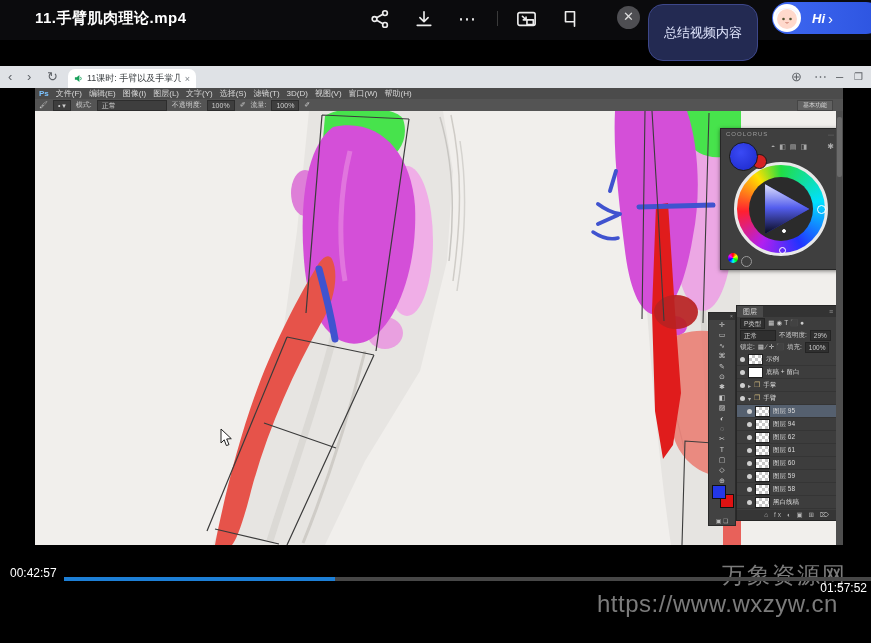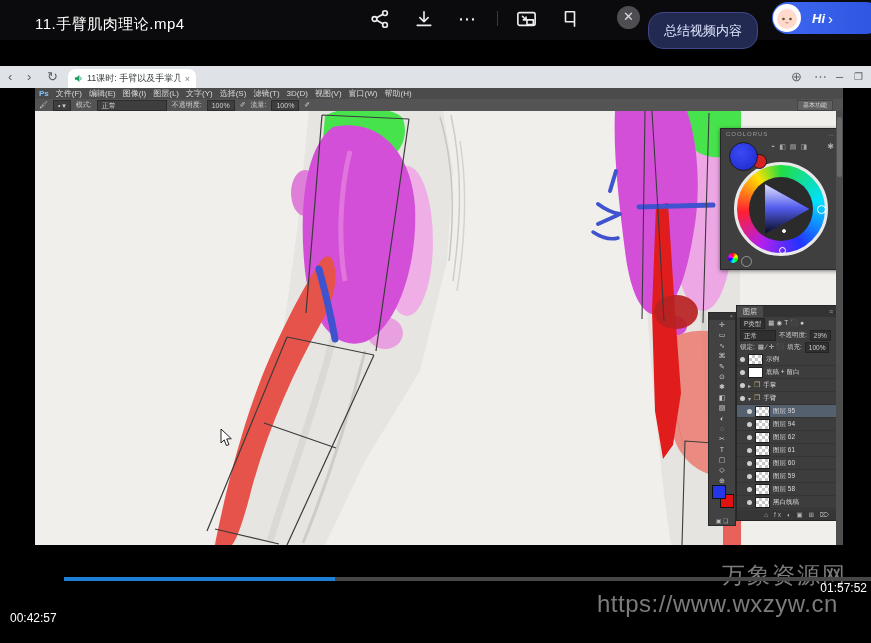--- a/index.html
+++ b/index.html
@@ -1,26 +1,26 @@
 <!DOCTYPE html>
 <html style="--progress-blue: #1d7fd6; --svip-gold: #e7b568; --assistant-pill-blue: #3e68f2; --muscle-green: #47e34c; --muscle-magenta: #d44fd8; --muscle-red: #e6534a; --muscle-red-bright: #e01c1c; --elbow-dark-red: #b92222; --annotation-blue: #4053cf;"><head>
 <meta charset="utf-8">
 <style>
   html,body{margin:0;padding:0;background:#000;}
   #app{position:relative;width:871px;height:643px;background:#000;overflow:hidden;
        font-family:"Liberation Sans",sans-serif;-webkit-font-smoothing:antialiased;}
   
   #topbar{position:absolute;left:0;top:0;width:871px;height:40px;background:#0b0b0d;}
-  #vid-title{position:absolute;left:35px;top:15px;color:#fff;font-size:15px;font-weight:normal;letter-spacing:.5px;text-align:right;}
+  #vid-title{position:absolute;left:35px;top:9px;color:#fff;font-size:15px;font-weight:bold;letter-spacing:.5px;text-align:right;}
   .tb-icon{position:absolute;top:7px;width:24px;height:24px;color:#ededed;display:flex;align-items:center;justify-content:center;}
   .tb-icon svg{stroke:#ededed;fill:none;stroke-width:1.8;stroke-linecap:round;stroke-linejoin:round;}
   #tb-divider{position:absolute;left:497px;top:11px;width:1px;height:15px;background:#3a3a3a;}
   #close-circ{position:absolute;left:617px;top:6px;width:23px;height:23px;border-radius:50%;background:#4e4e52;color:#ddd;
               font-size:13px;line-height:22px;text-align:center;}
-  #summarize-btn{position:absolute;left:648px;top:12px;height:27px;line-height:27px;padding:4px 15px;border-radius:15px;
+  #summarize-btn{position:absolute;left:648px;top:4px;height:27px;line-height:27px;padding:14px 15px;border-radius:15px;
                  background:#232a52;border:1px solid #3d478a;color:#e3e8ff;font-size:13px;}
   #assistant{position:absolute;left:772px;top:2px;width:110px;height:32px;border-radius:17px;
              background:linear-gradient(90deg,var(--assistant-pill-blue,#3e68f2),#2d54e0);display:flex;align-items:center;}
   #assistant .hi{color:#fff;font-size:13px;font-weight:bold;margin-left:10px;font-style:italic;}
   #assistant .chv{color:#fff;font-size:15px;margin-left:3px;}
   
   #chrome{position:absolute;left:0;top:66px;width:871px;height:22px;background:#dfe2e6;}
   .chr-ic{position:absolute;top:2px;color:#5f6368;font-size:13px;line-height:18px;}
   #btab{position:absolute;left:68px;top:3px;width:128px;height:19px;background:#fff;border-radius:7px 7px 0 0;
         display:flex;align-items:center;padding:0 6px;box-sizing:border-box;}
@@ -82,21 +82,21 @@
   .tri-g{font-size:6px;color:#bbb;flex:none;}
   .folder-g{font-size:7px;color:#c9b27a;flex:none;}
   .lname{white-space:nowrap;overflow:hidden;}
   #lp-foot{height:10px;background:#363636;font-size:6.5px;color:#b5b5b5;text-align:right;padding-right:5px;line-height:10px;flex:none;letter-spacing:2px;}
   #canvas-scroll{position:absolute;left:801px;top:0;width:7px;height:434px;background:#4e4e4e;}
   #canvas-scroll .thmb{position:absolute;left:1px;top:6px;width:5px;height:60px;background:#6a6a6a;border-radius:2px;}
   
   #wm1,#wm2{position:absolute;color:rgba(158,158,158,.78);z-index:4;white-space:nowrap;}
   #wm1{left:722px;top:560px;font-size:23px;letter-spacing:2px;}
   #wm2{left:597px;top:590px;font-size:24px;letter-spacing:.5px;}
-  #cur-time{position:absolute;left:10px;top:566px;color:#fff;font-size:12px;z-index:6;margin-top:45px;}
+  #cur-time{position:absolute;left:10px;top:566px;color:#fff;font-size:12px;z-index:6;}
   #tot-time{position:absolute;right:4px;top:581px;color:#fff;font-size:12px;z-index:6;}
   #progress{position:absolute;left:64px;top:577px;width:807px;height:4px;background:#474747;z-index:5;}
   #progress-fill{height:100%;background:var(--progress-blue,#1d7fd6);width:0;}
   #controls{position:absolute;left:0;top:595px;width:871px;height:48px;z-index:6;}
 </style>
 </head>
 <body>
 
 <div id="app">
 

